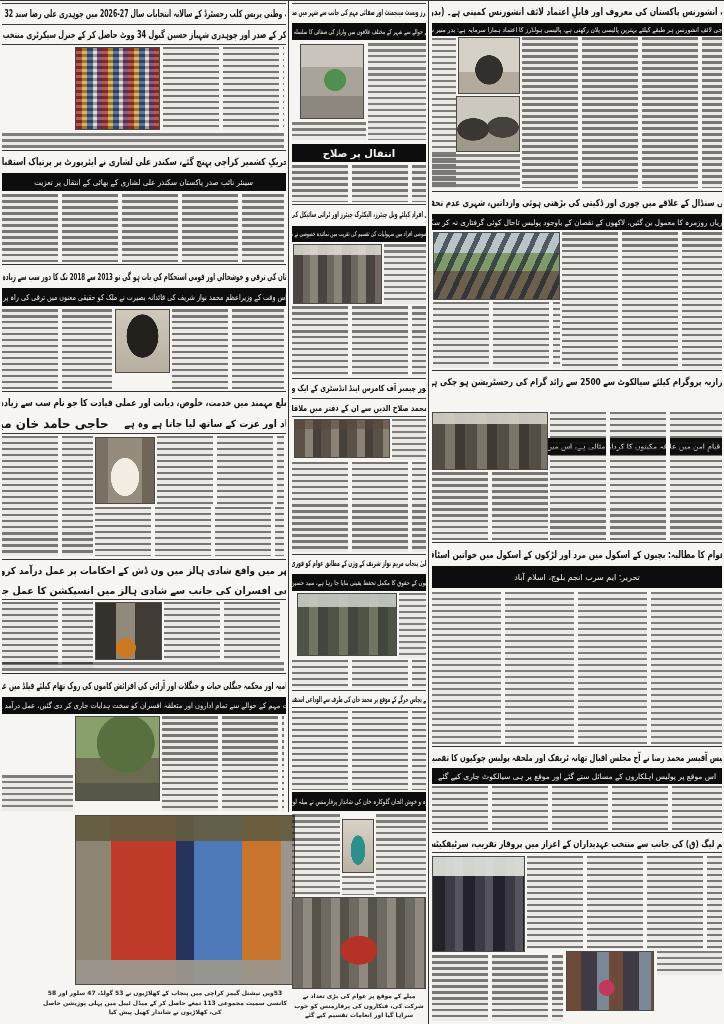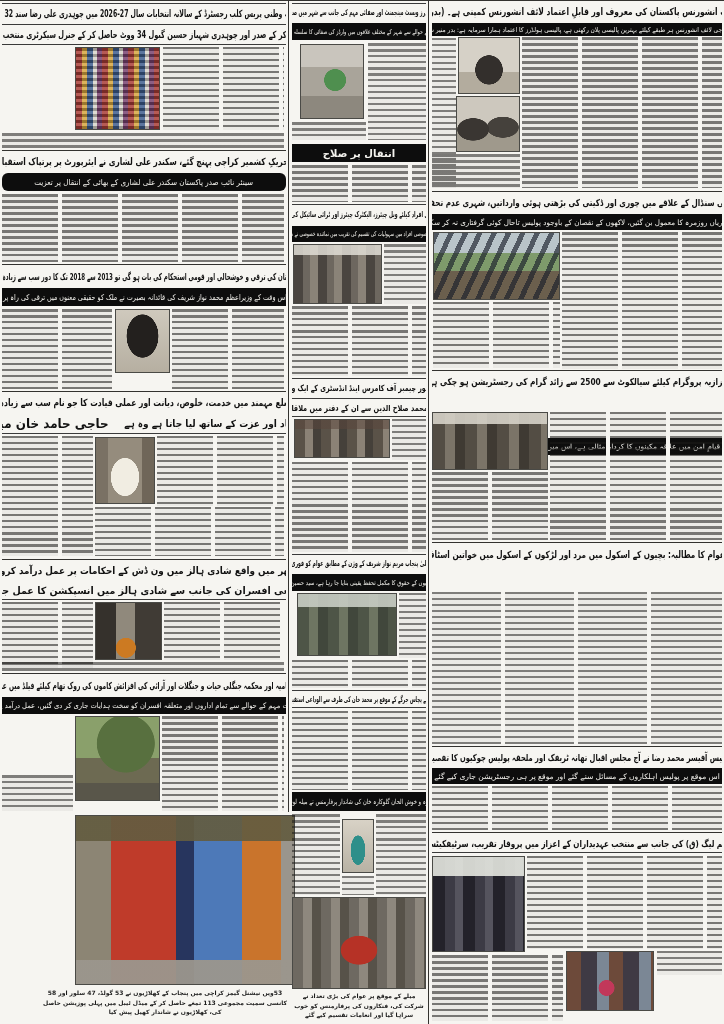--- a/index.html
+++ b/index.html
@@ -55,21 +55,21 @@
       <span style="transform:scaleX(.66)">حاصل کر کے صدر اور چوہدری شہباز حسین گبول 34 ووٹ حاصل کر کے جنرل سیکرٹری منتخب ہو گئے</span>
     </div>
   <div class="ph p-press" style="left:75px;top:47px;width:85px;height:83px;"></div>
   <div class="tx" style="left:163px;top:47px;width:121px;height:83px;"></div>
   <div class="tx2" style="left:2px;top:133px;width:282px;height:15px;"></div>
 
   <div class="hr" style="left:2px;top:150px;width:284px;"></div>
   <div class="hl" style="left:2px;top:152px;width:284px;height:19px;font-size:10px;">
       <span style="transform:scaleX(.74)">اور تحریکِ کشمیر کراچی پہنچ گئے، سکندر علی لشاری نے ایئرپورٹ پر پرتپاک استقبال کیا</span>
     </div>
-  <div class="bar" style="left:2px;top:173px;width:284px;height:18px;font-size:8px;border-radius:6px;">
+  <div class="bar" style="left:2px;top:173px;width:284px;height:18px;font-size:8px;">
       <span style="transform:scaleX(.9)">سینئر نائب صدر پاکستان سکندر علی لشاری کے بھائی کے انتقال پر تعزیت</span>
     </div>
   <div class="tx" style="left:2px;top:194px;width:282px;height:68px;"></div>
 
   <div class="hr" style="left:2px;top:264px;width:284px;"></div>
   <div class="hl" style="left:2px;top:266px;width:284px;height:20px;font-size:9.5px;">
       <span style="transform:scaleX(.58)">جب بھی پاکستان کی ترقی و خوشحالی اور قومی استحکام کی بات ہو گی تو 2013 سے 2018 تک کا دور سب سے زیادہ یاد کیا جائے گا</span>
     </div>
   <div class="bar" style="left:2px;top:288px;width:284px;height:18px;font-size:8px;">
       <span style="transform:scaleX(.8)">جس میں اس وقت کے وزیراعظم محمد نواز شریف کی قائدانہ بصیرت نے ملک کو حقیقی معنوں میں ترقی کی راہ پر گامزن کیا</span>
@@ -208,31 +208,34 @@
       <span>قیامِ امن میں علاقہ مکینوں کا کردار مثالی ہے، اس میں ہر طبقہ اور فرد کا تعاون درکار ہے</span>
     </div>
   <div class="ph p-meet1" style="left:432px;top:412px;width:116px;height:58px;"></div>
   <div class="tx" style="left:550px;top:412px;width:172px;height:128px;"></div>
   <div class="tx" style="left:432px;top:472px;width:116px;height:68px;"></div>
 
   <div class="hr" style="left:432px;top:542px;width:290px;"></div>
   <div class="hl" style="left:432px;top:544px;width:290px;height:20px;font-size:10px;">
       <span style="transform:scaleX(.73)">پنجاب میں عوام کا مطالبہ: بچیوں کے اسکول میں مرد اور لڑکوں کے اسکول میں خواتین اسٹاف بنایا جائے!</span>
     </div>
+  <div class="bar" style="left:432px;top:566px;width:290px;height:22px;font-size:8px;">
+      <span>تحریر: ایم سرب انجم بلوچ، اسلام آباد</span>
+    </div>
   <div class="tx2" style="left:432px;top:592px;width:69px;height:152px;"></div>
   <div class="tx2" style="left:505px;top:592px;width:69px;height:152px;"></div>
   <div class="tx2" style="left:578px;top:592px;width:69px;height:152px;"></div>
   <div class="tx2" style="left:651px;top:592px;width:71px;height:152px;"></div>
 
   <div class="hr" style="left:432px;top:746px;width:290px;"></div>
   <div class="hl" style="left:432px;top:748px;width:290px;height:18px;font-size:9.5px;">
       <span style="transform:scaleX(.71)">ڈسٹرکٹ پولیس آفیسر محمد رضا نے آج مجلس اقبال تھانہ ٹریفک اور ملحقہ پولیس چوکیوں کا تفصیلی دورہ کیا</span>
     </div>
   <div class="bar" style="left:432px;top:768px;width:290px;height:16px;font-size:7.5px;">
-      <span>اس موقع پر پولیس اہلکاروں کے مسائل سنے گئے اور موقع پر ہی رجسٹریشن جاری کیے گئے</span>
+      <span>اس موقع پر پولیس اہلکاروں کے مسائل سنے گئے اور موقع پر ہی سیالکوٹ جاری کیے گئے</span>
     </div>
   <div class="tx" style="left:432px;top:786px;width:290px;height:44px;"></div>
 
   <div class="hr" style="left:432px;top:832px;width:290px;"></div>
   <div class="hl lb" style="left:432px;top:834px;width:290px;height:19px;font-size:9.5px;">
       <span style="transform:scaleX(.76)">پاکستان مسلم لیگ (ق) کی جانب سے منتخب عہدیداران کے اعزاز میں پروقار تقریب، سرٹیفکیٹس کی تقسیم</span>
     </div>
   <div class="ph p-cert" style="left:432px;top:856px;width:93px;height:96px;"></div>
   <div class="tx" style="left:527px;top:856px;width:195px;height:93px;"></div>
   <div class="ph p-flower" style="left:566px;top:951px;width:88px;height:60px;"></div>

